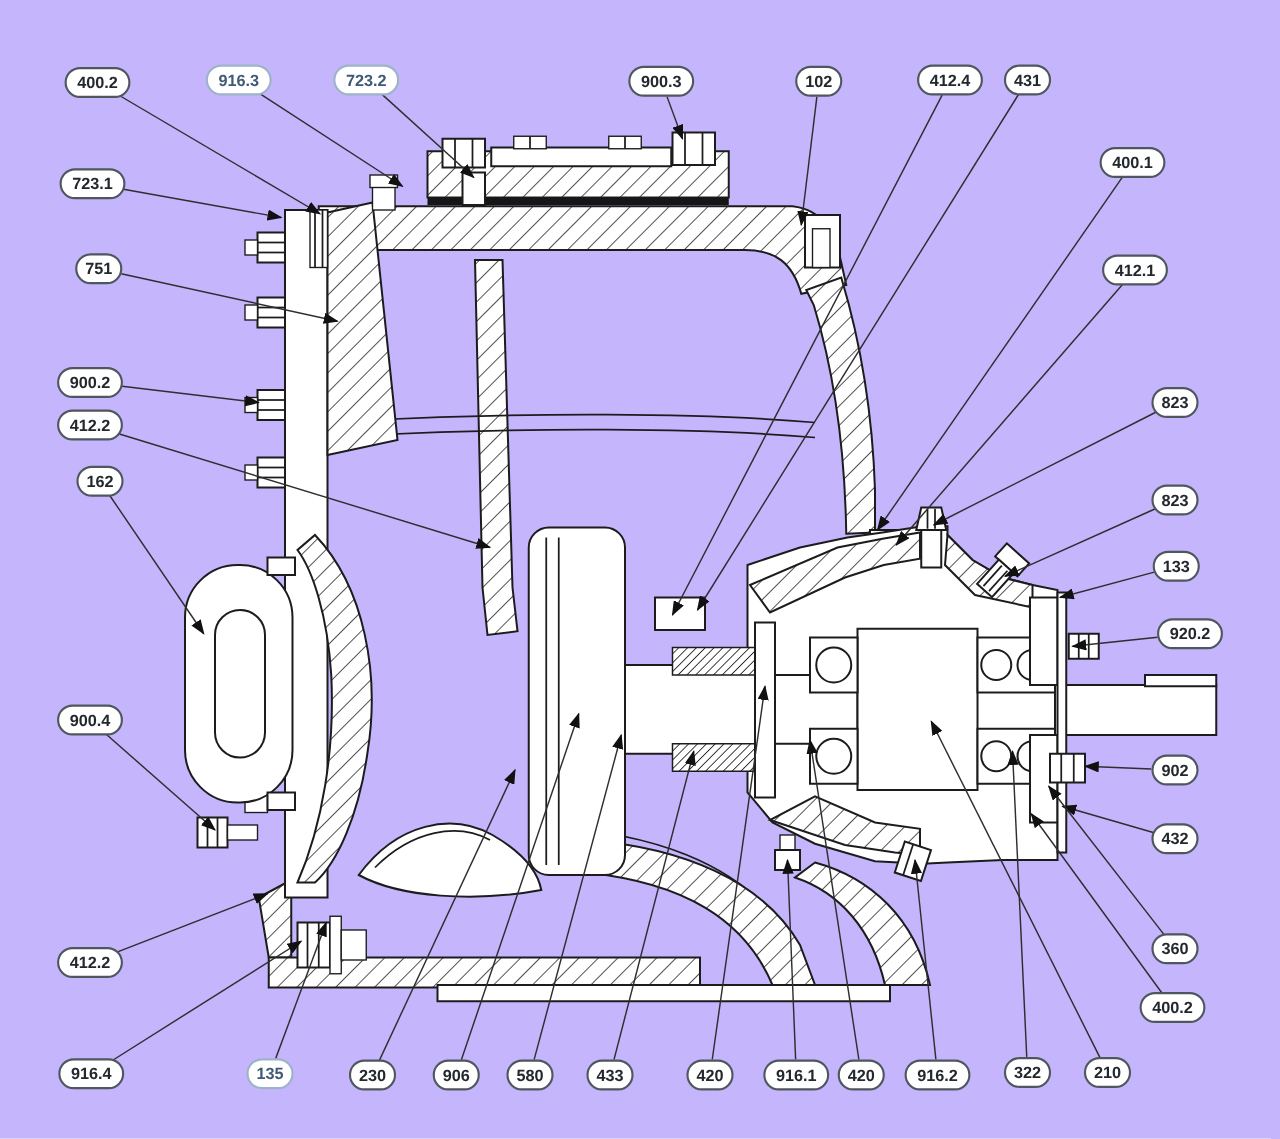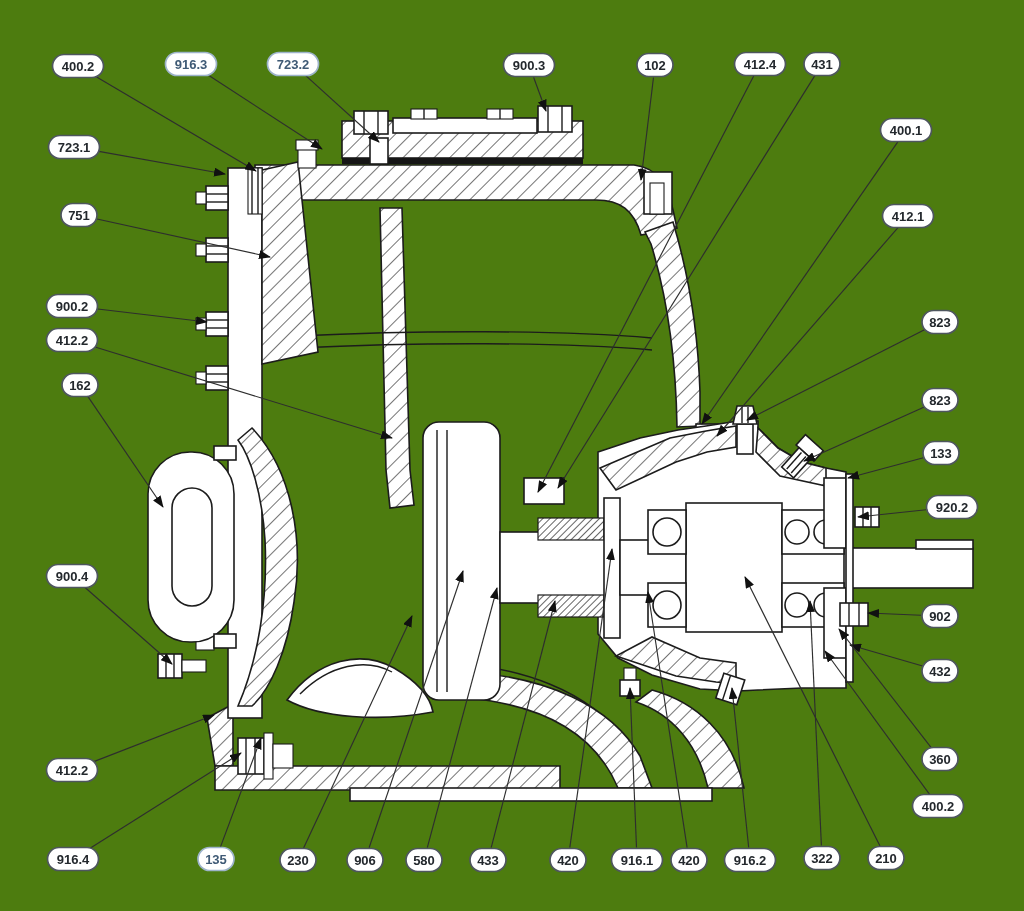--- a/index.html
+++ b/index.html
@@ -1,16 +1,16 @@
 <!DOCTYPE html>
 <html><head>
 <meta charset="utf-8">
 <style>
   html,body{margin:0;padding:0;background:#fff;}
-  .stage{position:relative;width:1024px;height:911px;background:#4d7c0f;overflow:hidden;
+  .stage{position:relative;width:1024px;height:911px;background:#c4b5fd;overflow:hidden;
          font-family:"Liberation Sans",sans-serif;}
   svg{display:block;}
   .part{fill:#fff;stroke:#1c1c1c;stroke-width:1.6;}
   .thin{fill:#fff;stroke:#1c1c1c;stroke-width:1.1;}
   .ln{fill:none;stroke:#1c1c1c;stroke-width:1.4;}
   .hat{fill:url(#hatch);stroke:#1c1c1c;stroke-width:1.6;}
   .hatD{fill:url(#hatchD);stroke:#1c1c1c;stroke-width:1.2;}
   .leader{stroke:#2e2e2e;stroke-width:1.15;fill:none;}
   .bubble-text{font-family:"Liberation Sans",sans-serif;font-size:13px;font-weight:700;
                text-anchor:middle;}

